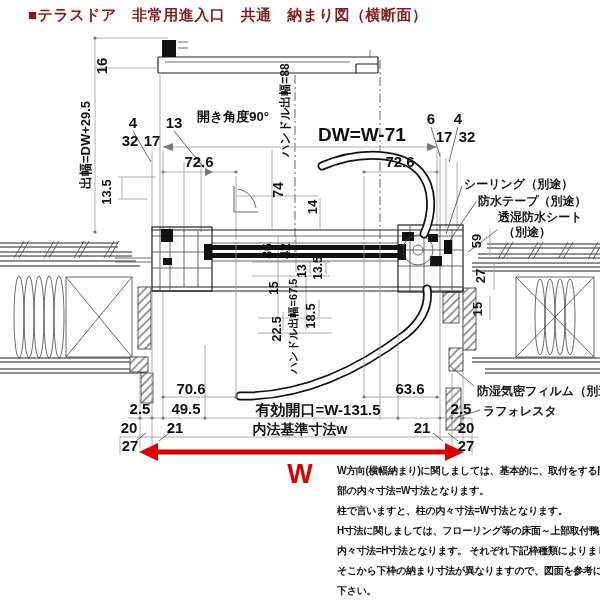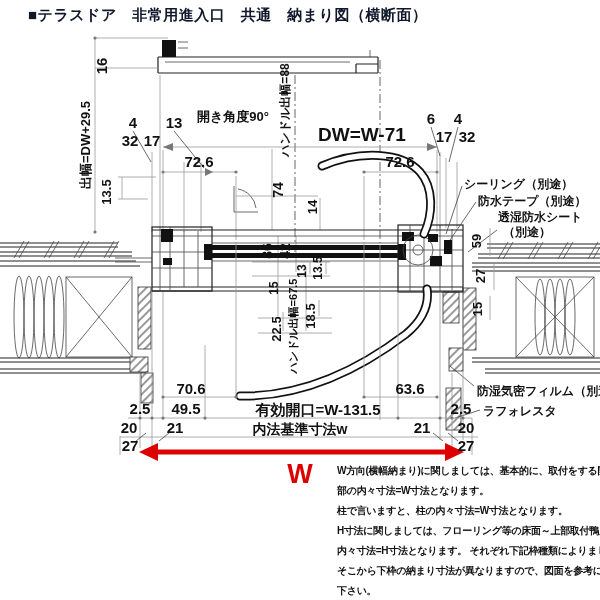--- a/index.html
+++ b/index.html
@@ -1,18 +1,18 @@
 <!DOCTYPE html>
 <html><head>
 <meta charset="utf-8">
 <style>
   html,body{margin:0;padding:0;}
   body{width:600px;height:600px;overflow:hidden;position:relative;background:#fff;
        font-family:"Liberation Sans",sans-serif;}
-  #title{position:absolute;left:28px;top:6px;font-size:15px;font-weight:700;color:#0f172a;
+  #title{position:absolute;left:28px;top:6px;font-size:15px;font-weight:700;color:#7f1d1d;
          letter-spacing:.5px;white-space:nowrap;}
   #notes{position:absolute;left:337px;top:461px;color:#111;}
   #notes div{font-size:10px;font-weight:700;line-height:20px;white-space:nowrap;letter-spacing:-.3px;}
   svg{position:absolute;left:0;top:0;}
   .ln{stroke:#222;stroke-width:1.2;fill:none}
   .th{stroke:#444;stroke-width:.8;fill:none}
   .dim{stroke:#999;stroke-width:.8;fill:none}
   .cl{stroke:#555;stroke-width:.9;fill:none;stroke-dasharray:9 3 2 3}
   .blk{fill:#111;stroke:none}
   .hat{stroke:#333;stroke-width:1}

